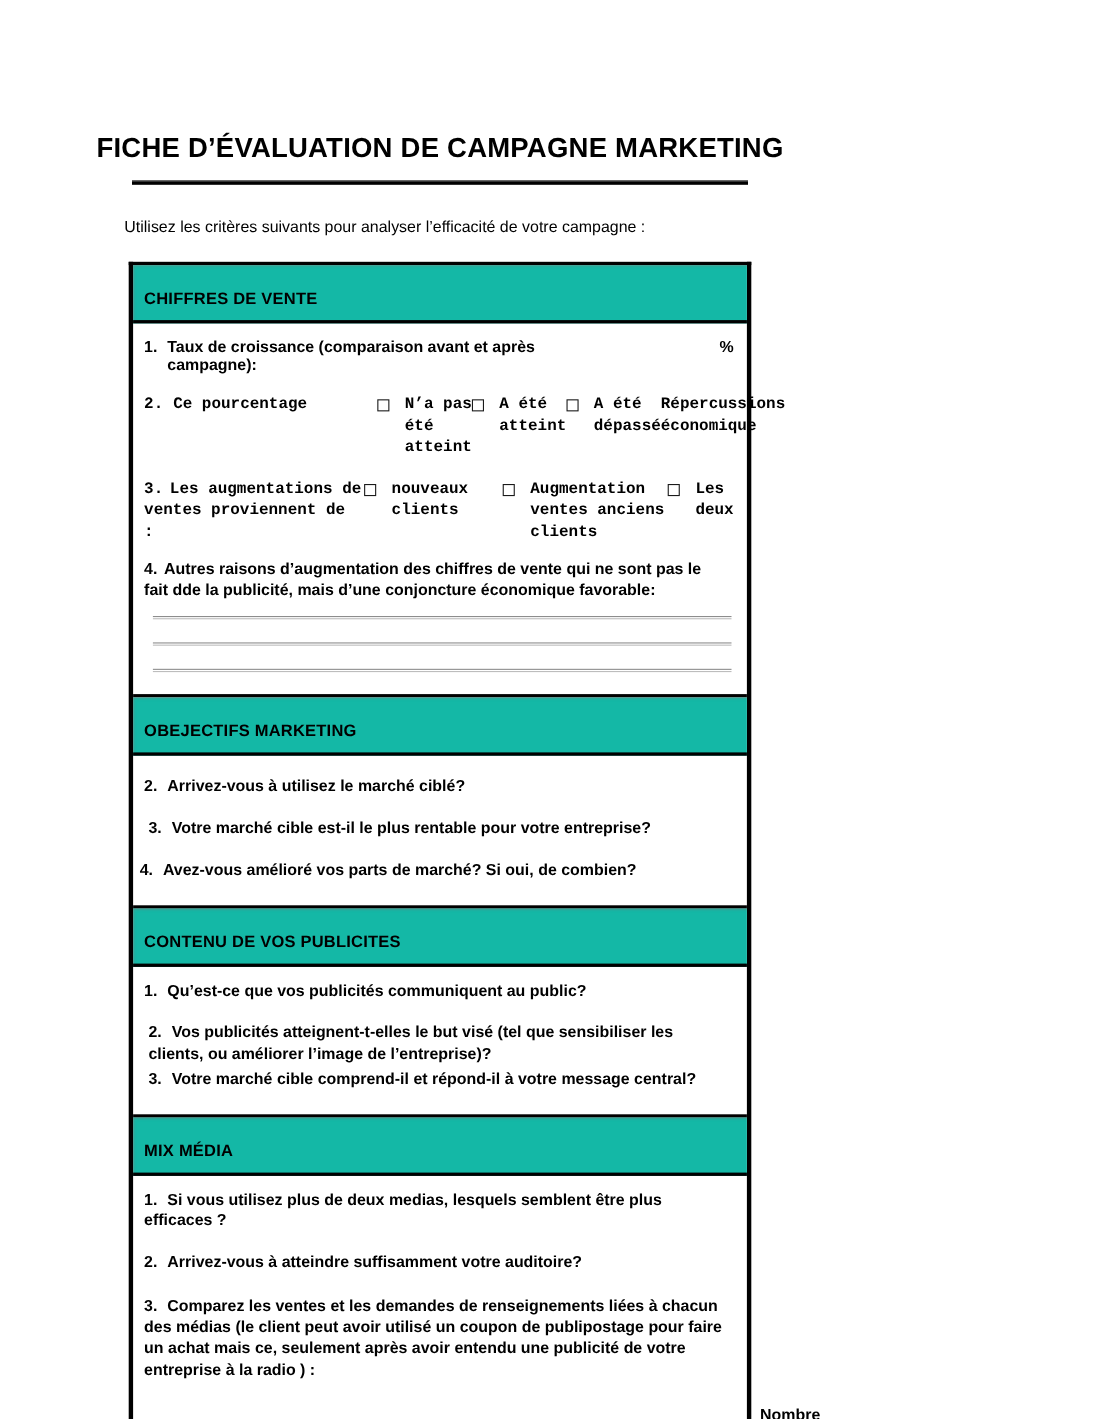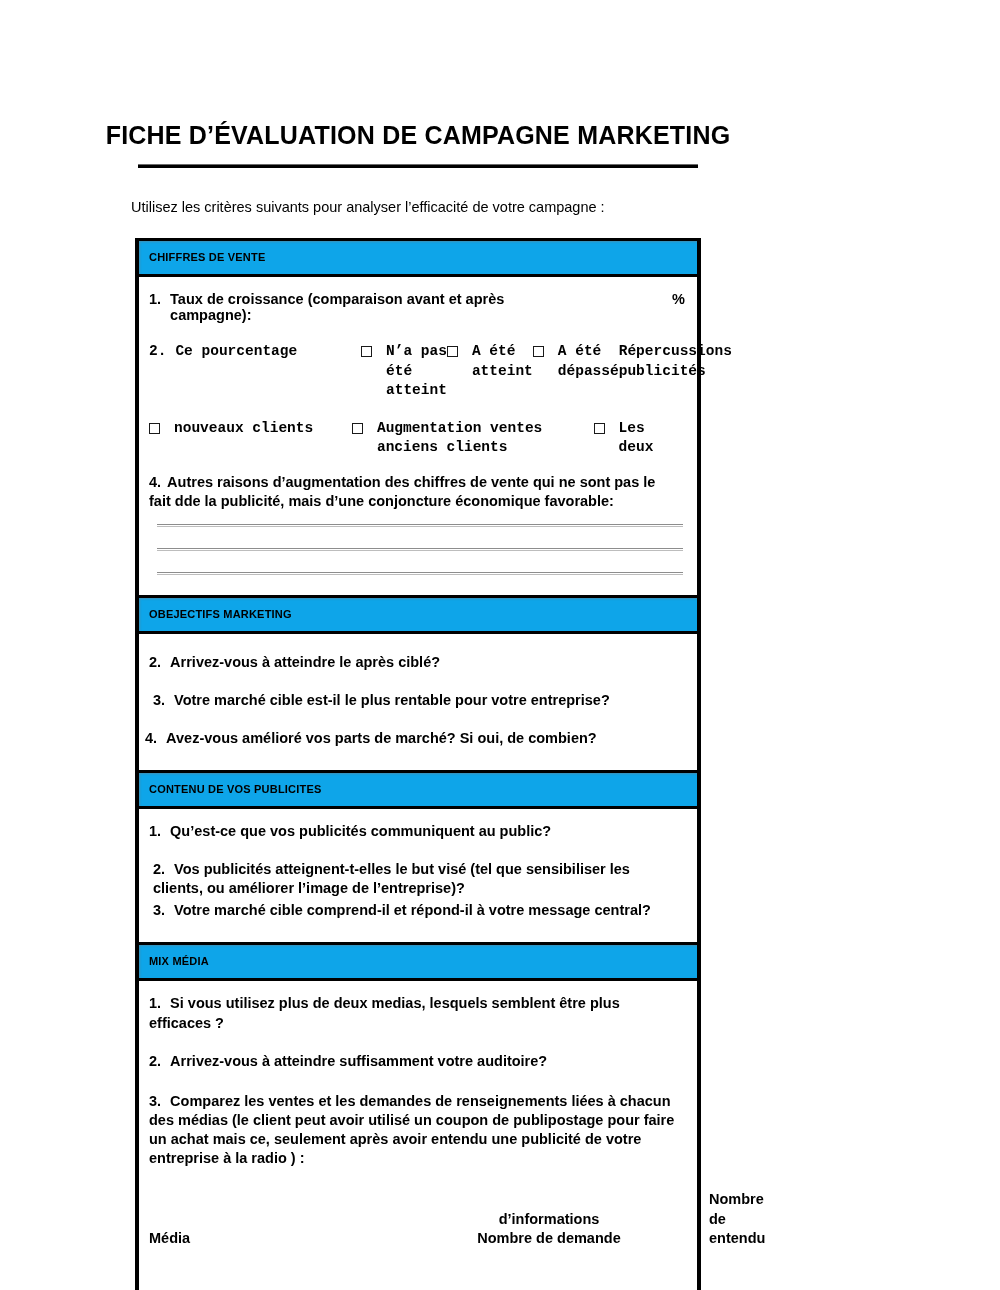--- a/index.html
+++ b/index.html
@@ -11,21 +11,20 @@
     font-family: "Liberation Sans", sans-serif;
     color: #000000;
     overflow: hidden;
   }
 
   .page {
     position: relative;
     width: 800px;
     height: 1290px;
     padding: 0;
-    margin-left: 18px;
   }
 
   
   .title {
     text-align: center;
     font-size: 25px;
     font-weight: bold;
     letter-spacing: 0.2px;
     padding-top: 122px;
     line-height: 1.1;
@@ -47,24 +46,24 @@
 
   
   .form {
     margin: 22px 117px 0 117px;
     border-left: 4px solid #000000;
     border-right: 4px solid #000000;
     border-top: 3px solid #000000;
   }
 
   .section-head {
-    background: #0ea5e9;
+    background: #14b8a6;
     border-bottom: 3px solid #000000;
-    padding: 10px 0 11px 10px;
-    font-size: 11px;
+    padding: 22px 0 11px 10px;
+    font-size: 15px;
     font-weight: bold;
     letter-spacing: 0.2px;
     box-shadow: inset 2px 2px 2px -1px rgba(120,120,120,0.45);
   }
 
   .section-body {
     padding: 0;
   }
 
   .section-body.bordered {
@@ -200,24 +199,27 @@
         <div class="cb-cell cb-w2">
           <span class="box"></span>
           <span>A été atteint</span>
         </div>
 
         <div class="cb-cell cb-w3">
           <span class="box"></span>
           <span>A été dépassé</span>
         </div>
 
-        <div>Répercussions publicités</div>
+        <div>Répercussions économique</div>
       </div>
 
       <div class="cb-grid">
+        <div class="cb-lead3">
+          <span class="q-num">3.</span><span style="padding-left:6px">Les augmentations de ventes proviennent de :</span>
+        </div>
 
         <div class="cb-cell cb3-w1">
           <span class="box"></span>
           <span>nouveaux clients</span>
         </div>
 
         <div class="cb-cell cb3-w2">
           <span class="box"></span>
           <span>Augmentation ventes anciens clients</span>
         </div>
@@ -236,21 +238,21 @@
         <div class="rule-line"></div>
         <div class="rule-line"></div>
         <div class="rule-line"></div>
       </div>
     </div>
 
     <div class="section-head">OBEJECTIFS MARKETING</div>
 
     <div class="section-body bordered">
       <div class="q" style="padding-top:19px">
-        <span class="q-num">2.</span><span style="padding-left:9px">Arrivez-vous à atteindre le après ciblé?</span>
+        <span class="q-num">2.</span><span style="padding-left:9px">Arrivez-vous à utilisez le marché ciblé?</span>
       </div>
       <div class="q" style="padding-top:19px;padding-left:14px">
         <span class="q-num">3.</span><span style="padding-left:9px">Votre marché cible est-il le plus rentable pour votre entreprise?</span>
       </div>
       <div class="q" style="padding-top:19px;padding-left:6px;padding-bottom:22px">
         <span class="q-num">4.</span><span style="padding-left:9px">Avez-vous amélioré vos parts de marché? Si oui, de combien?</span>
       </div>
     </div>
 
     <div class="section-head">CONTENU DE VOS PUBLICITES</div>

